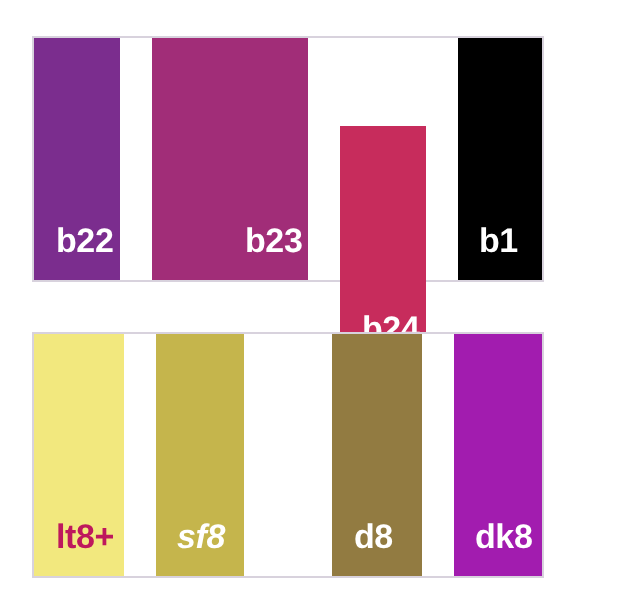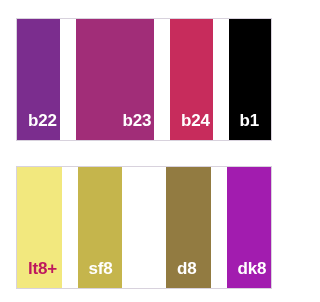--- a/index.html
+++ b/index.html
@@ -65,33 +65,33 @@
 
 <div class="palette-page" style="background-color: rgb(255, 255, 255);">
 
   <div class="swatch-row row-top" style="border-color: rgb(216, 210, 221);">
     <div class="swatch" style="background-color: rgb(123, 45, 142);">
       <span class="swatch-label label-light">b22</span>
     </div>
     <div class="swatch" style="background-color: rgb(161, 45, 120); padding-left: 36px;">
       <span class="swatch-label label-light">b23</span>
     </div>
-    <div class="swatch" style="background-color: rgb(199, 44, 92);">
+    <div class="swatch" style="background-color: rgb(199, 44, 92); margin-top: 44px;">
       <span class="swatch-label label-light">b24</span>
     </div>
     <div class="swatch" style="background-color: #000000;">
       <span class="swatch-label label-light">b1</span>
     </div>
   </div>
 
   <div class="swatch-row row-bottom" style="border-color: rgb(216, 210, 221);">
     <div class="swatch" style="background-color: rgb(242, 232, 126);">
       <span class="swatch-label label-dark">lt8+</span>
     </div>
-    <div class="swatch" style="background-color: rgb(197, 181, 76);">
+    <div class="swatch" style="background-color: rgb(197, 181, 76); font-style: italic;">
       <span class="swatch-label label-light">sf8</span>
     </div>
     <div class="swatch" style="background-color: rgb(146, 123, 65); margin-left: 28px;">
       <span class="swatch-label label-light">d8</span>
     </div>
     <div class="swatch" style="background-color: #a21caf;">
       <span class="swatch-label label-light">dk8</span>
     </div>
   </div>
 

